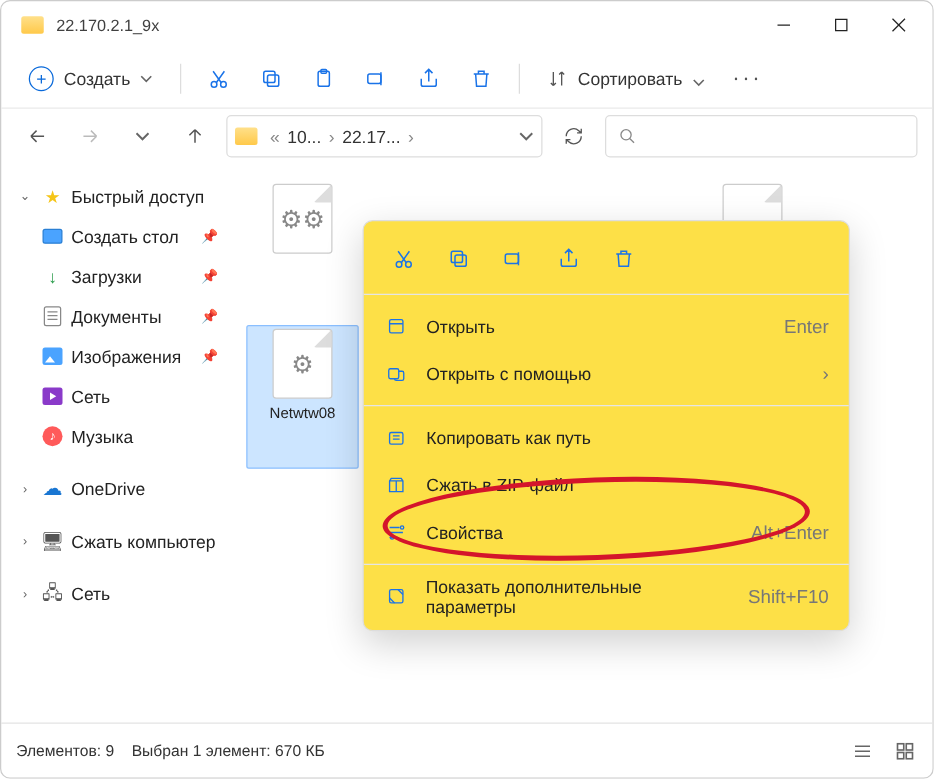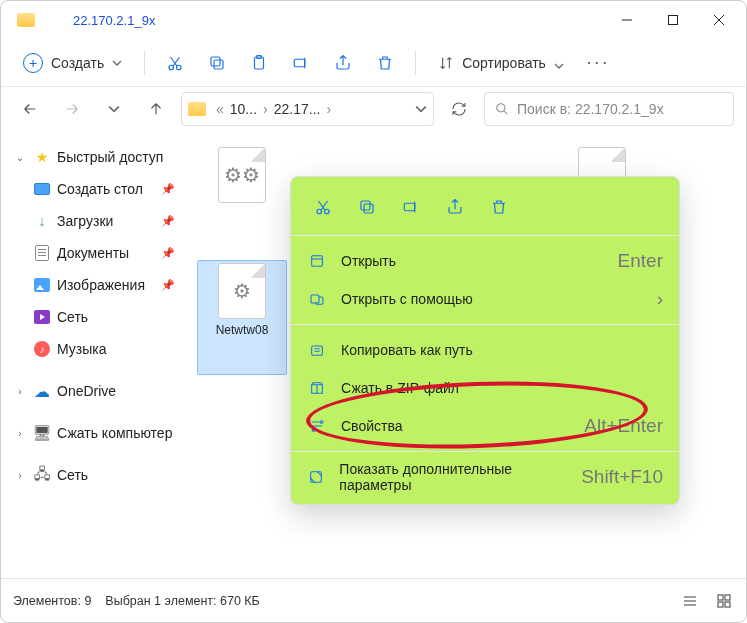--- a/index.html
+++ b/index.html
@@ -1,20 +1,20 @@
 <!DOCTYPE html>
 <html><head>
 <meta charset="utf-8">
 <style>
   * { box-sizing: border-box; font-family: "Segoe UI", Arial, sans-serif; }
   body { margin: 0; background: #fff; width: 747px; height: 623px; overflow: hidden; position: relative; }
   .window { width: 747px; height: 623px; background: #fff; border: 1px solid #ccc; border-radius: 8px; display: flex; flex-direction: column; }
   .titlebar { height: 38px; display: flex; align-items: center; padding: 0 4px 0 16px; }
   .titlebar .folder-ic { width: 18px; height: 14px; background: linear-gradient(#ffe08a, #ffc94a); border-radius: 2px; margin-right: 10px; }
-  .titlebar .title { font-size: 13px; color: #1d4ed8; margin-left: 28px; }
+  .titlebar .title { font-size: 13px; color: #404040; }
   .titlebar .spacer { flex: 1; }
   .winbtn { width: 46px; height: 32px; display: flex; align-items: center; justify-content: center; color: #222; }
   .winbtn svg { width: 12px; height: 12px; }
   .toolbar { height: 48px; display: flex; align-items: center; padding: 0 12px; gap: 6px; border-bottom: 1px solid #eaeaea; }
   .tbtn { height: 36px; min-width: 36px; display: flex; align-items: center; justify-content: center; border-radius: 4px; color: #1a73e8; }
   .tbtn.gray { color: #555; }
   .new-btn { display: flex; align-items: center; gap: 8px; padding: 0 10px; height: 36px; border-radius: 4px; color: #333; font-size: 14px; }
   .new-btn .plus-ring { width: 20px; height: 20px; border: 1.5px solid #0969da; border-radius: 50%; display: flex; align-items: center; justify-content: center; color: #0969da; font-size: 14px; line-height: 1; }
   .sort-btn { display: flex; align-items: flex-end; gap: 8px; padding: 0 10px; font-size: 14px; color: #333; }
   .sep { width: 1px; height: 24px; background: #ddd; margin: 0 6px; }
@@ -48,27 +48,27 @@
   .files { flex: 1; position: relative; padding: 14px 10px;}
   .filegrid { display: flex; flex-wrap: wrap; gap: 0px;}
   .filecell { width: 90px; height: 115px; display: flex; flex-direction:column; align-items:center; padding-top:2px; text-align:center; font-size:12px; color:#222;}
   .filecell.sel { background:#cce5ff; border:1px solid #8abfff; border-radius:2px;}
   .fileicon{width:48px;height:56px;background:#fff;border:1px solid #ccc;border-radius:3px;position:relative;display:flex;align-items:center;justify-content:center;margin-bottom:4px;}
   .fileicon::before{content:"";position:absolute;top:0;right:0;width:14px;height:14px;background:linear-gradient(135deg,transparent 49%,#ddd 50%);border-bottom-left-radius:2px;}
   .gear{color:#888;font-size:20px;}
   .multi{position:relative;}
   .multi::after{content:"";position:absolute;inset:-3px -3px auto auto;width:48px;height:56px;border:1px solid #ddd;border-radius:3px;z-index:-1;left:3px;top:-3px;}
   .filelabel{word-break:break-word;line-height:1.2;padding:0 2px;}
-  .ctxmenu { position:absolute; left:290px; top:176px; width:390px; background:#bef264; border:1px solid #ddd; border-radius:8px; box-shadow:0 10px 30px rgba(0,0,0,.18); padding:8px 0;}
+  .ctxmenu { position:absolute; left:290px; top:176px; width:390px; background:#fde047; border:1px solid #ddd; border-radius:8px; box-shadow:0 10px 30px rgba(0,0,0,.18); padding:8px 0;}
   .ctx-row-icons{display:flex;gap:4px;padding:4px 12px;}
   .ctx-ibtn{width:40px;height:36px;display:flex;align-items:center;justify-content:center;color:#1a73e8;border-radius:4px;}
   .ctx-sep{height:1px;background:#e5e5e5;margin:6px 0;}
   .ctx-item{height:38px;display:flex;align-items:center;padding:0 16px;gap:14px;font-size:14px;color:#222;}
   .ctx-item .lead{width:20px;color:#1a73e8;display:flex;align-items:center;justify-content:center;}
-  .ctx-item .trail{margin-left:auto;color:#777;font-size:19px;}
+  .ctx-item .trail{margin-left:auto;color:#777;font-size:15px;}
   .highlight-ring{position:absolute;left:306px;top:382px;width:342px;height:66px;border:4px solid #d4152b;border-radius:50%;pointer-events:none;transform:rotate(-2deg);}
   .statusbar{height:44px;border-top:1px solid #e3e3e3;display:flex;align-items:center;padding:0 12px;font-size:12.5px;color:#333;gap:14px;}
   .statusbar .spacer{flex:1;}
   .view-ic{width:20px;height:20px;display:flex;align-items:center;justify-content:center;color:#666;}
   svg{display:block;}
 </style>
 </head>
 <body>
 
 <div class="window">
@@ -188,21 +188,20 @@
     <div class="refresh">
         <svg width="16" height="16" viewBox="0 0 24 24" fill="none" stroke="currentColor" stroke-width="1.6">
           <path d="M3 12a9 9 0 0115-6.7L21 8M21 3v5h-5M21 12a9 9 0 01-15 6.7L3 16M3 21v-5h5"></path>
         </svg>
       </div>
     <div class="search">
       <svg width="14" height="14" viewBox="0 0 24 24" fill="none" stroke="#888" stroke-width="1.8">
           <circle cx="10" cy="10" r="7"></circle>
           <path d="M21 21l-6-6"></path>
         </svg>
-      <span>Поиск в: 22.170.2.1_9x</span>
     </div>
   </div>
 
   <div class="body">
 
     <div class="sidebar">
       <div class="sb-item">
         <span class="chev">⌄</span>
         <span class="ic star">★</span>
         <span>Быстрый доступ</span>

